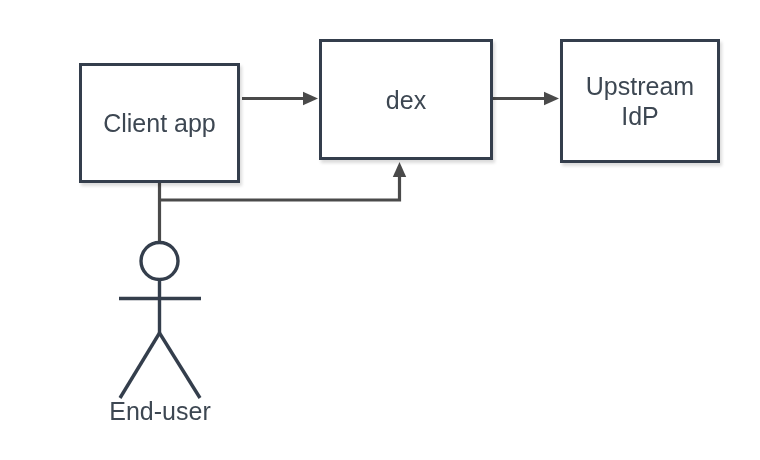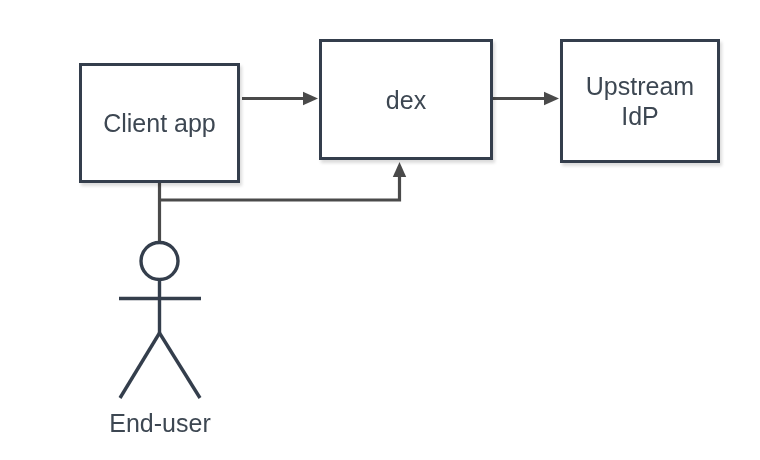--- a/index.html
+++ b/index.html
@@ -32,21 +32,20 @@
   }
   #node-client{left:79px;top:39px;width:161px;height:120px;margin-top:24px;}
   #node-dex{left:319px;top:39px;width:174px;height:121px;justify-content:center;}
   #node-upstream{left:560px;top:39px;width:160px;height:124px;}
   .actor-label{
     position:absolute;
     left:80px;top:397px;width:160px;
     text-align:center;
     font-size:25px;line-height:29px;
     color:var(--text-color);
-    margin-top:12px;
   }
   .edge-line{stroke:var(--edge-color);stroke-width:3.2;fill:none;}
   .edge-head{fill:var(--edge-color);stroke:none;}
   .actor-stroke{stroke:var(--actor-color);stroke-width:3.4;fill:none;}
   .actor-head{fill:#ffffff;stroke:var(--actor-color);stroke-width:3.4;}
 </style>
 </head>
 <body>
 
 <div id="canvas">

